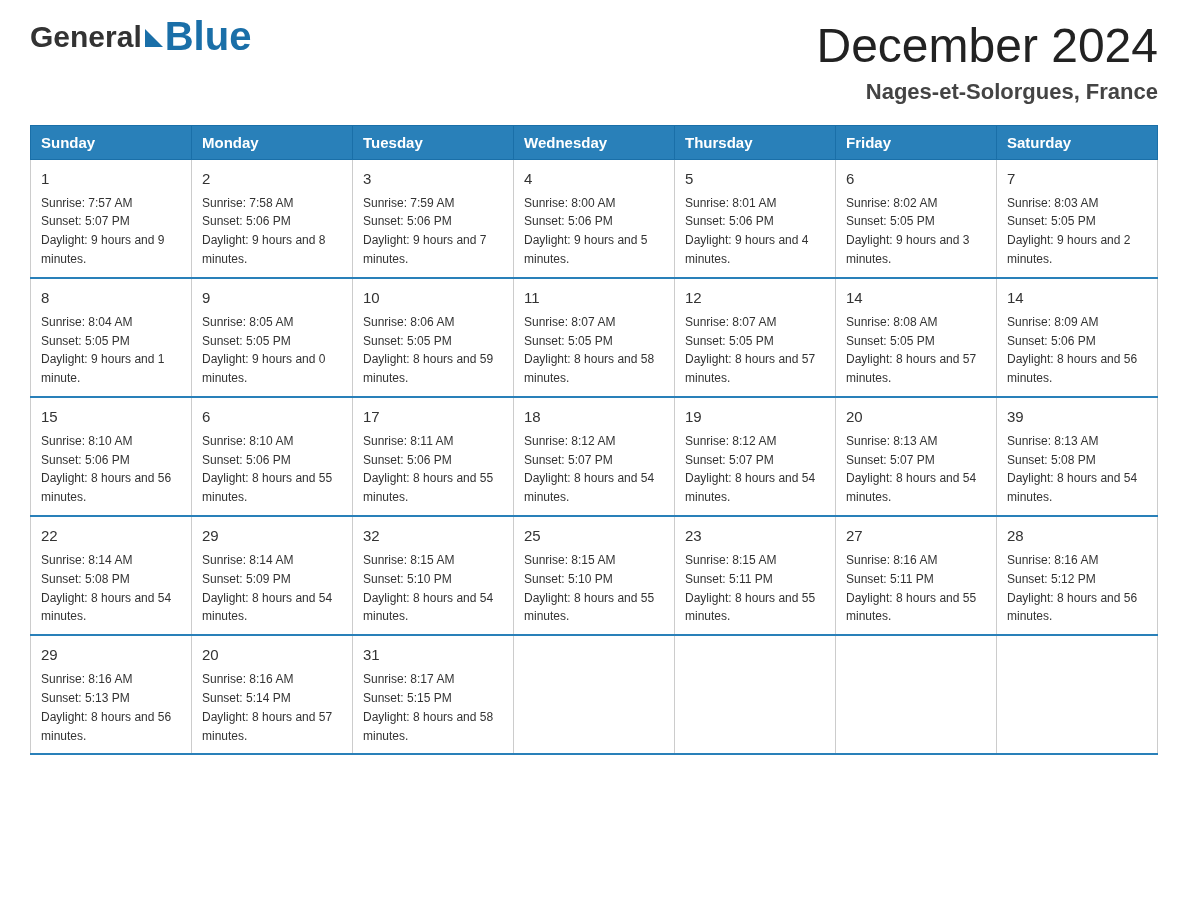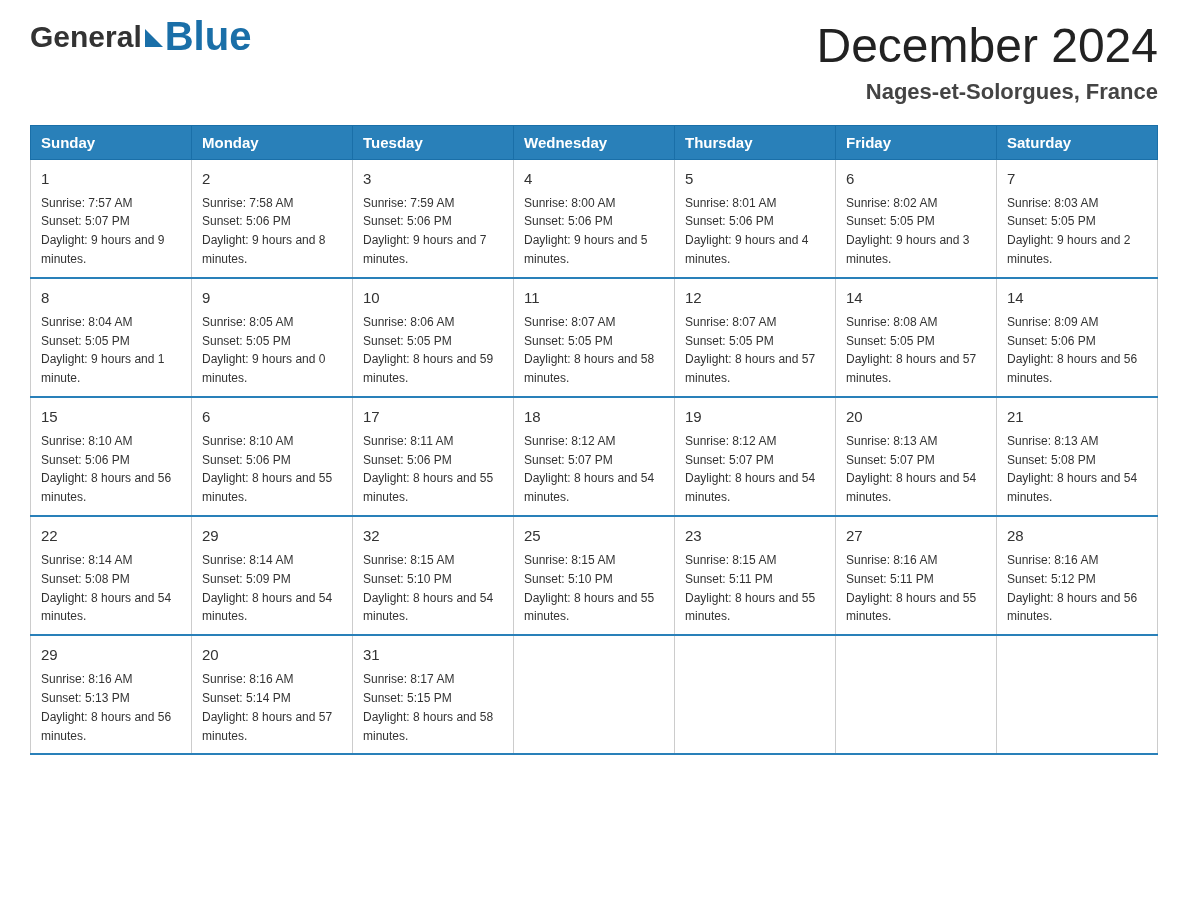--- a/index.html
+++ b/index.html
@@ -161,21 +161,21 @@
         <td><span class="day-num">14</span><span class="day-info">Sunrise: 8:08 AM<br>Sunset: 5:05 PM<br>Daylight: 8 hours and 57 minutes.</span></td>
         <td><span class="day-num">14</span><span class="day-info">Sunrise: 8:09 AM<br>Sunset: 5:06 PM<br>Daylight: 8 hours and 56 minutes.</span></td>
       </tr>
       <tr>
         <td><span class="day-num">15</span><span class="day-info">Sunrise: 8:10 AM<br>Sunset: 5:06 PM<br>Daylight: 8 hours and 56 minutes.</span></td>
         <td><span class="day-num">6</span><span class="day-info">Sunrise: 8:10 AM<br>Sunset: 5:06 PM<br>Daylight: 8 hours and 55 minutes.</span></td>
         <td><span class="day-num">17</span><span class="day-info">Sunrise: 8:11 AM<br>Sunset: 5:06 PM<br>Daylight: 8 hours and 55 minutes.</span></td>
         <td><span class="day-num">18</span><span class="day-info">Sunrise: 8:12 AM<br>Sunset: 5:07 PM<br>Daylight: 8 hours and 54 minutes.</span></td>
         <td><span class="day-num">19</span><span class="day-info">Sunrise: 8:12 AM<br>Sunset: 5:07 PM<br>Daylight: 8 hours and 54 minutes.</span></td>
         <td><span class="day-num">20</span><span class="day-info">Sunrise: 8:13 AM<br>Sunset: 5:07 PM<br>Daylight: 8 hours and 54 minutes.</span></td>
-        <td><span class="day-num">21</span><span class="day-info">Sunrise: 8:13 AM<br>Sunset: 5:08 PM<br>Daylight: 8 hours and 54 minutes.</span></td>
+        <td><span class="day-num">39</span><span class="day-info">Sunrise: 8:13 AM<br>Sunset: 5:08 PM<br>Daylight: 8 hours and 54 minutes.</span></td>
       </tr>
       <tr>
         <td><span class="day-num">22</span><span class="day-info">Sunrise: 8:14 AM<br>Sunset: 5:08 PM<br>Daylight: 8 hours and 54 minutes.</span></td>
         <td><span class="day-num">29</span><span class="day-info">Sunrise: 8:14 AM<br>Sunset: 5:09 PM<br>Daylight: 8 hours and 54 minutes.</span></td>
         <td><span class="day-num">32</span><span class="day-info">Sunrise: 8:15 AM<br>Sunset: 5:10 PM<br>Daylight: 8 hours and 54 minutes.</span></td>
         <td><span class="day-num">25</span><span class="day-info">Sunrise: 8:15 AM<br>Sunset: 5:10 PM<br>Daylight: 8 hours and 55 minutes.</span></td>
         <td><span class="day-num">23</span><span class="day-info">Sunrise: 8:15 AM<br>Sunset: 5:11 PM<br>Daylight: 8 hours and 55 minutes.</span></td>
         <td><span class="day-num">27</span><span class="day-info">Sunrise: 8:16 AM<br>Sunset: 5:11 PM<br>Daylight: 8 hours and 55 minutes.</span></td>
         <td><span class="day-num">28</span><span class="day-info">Sunrise: 8:16 AM<br>Sunset: 5:12 PM<br>Daylight: 8 hours and 56 minutes.</span></td>
       </tr>

